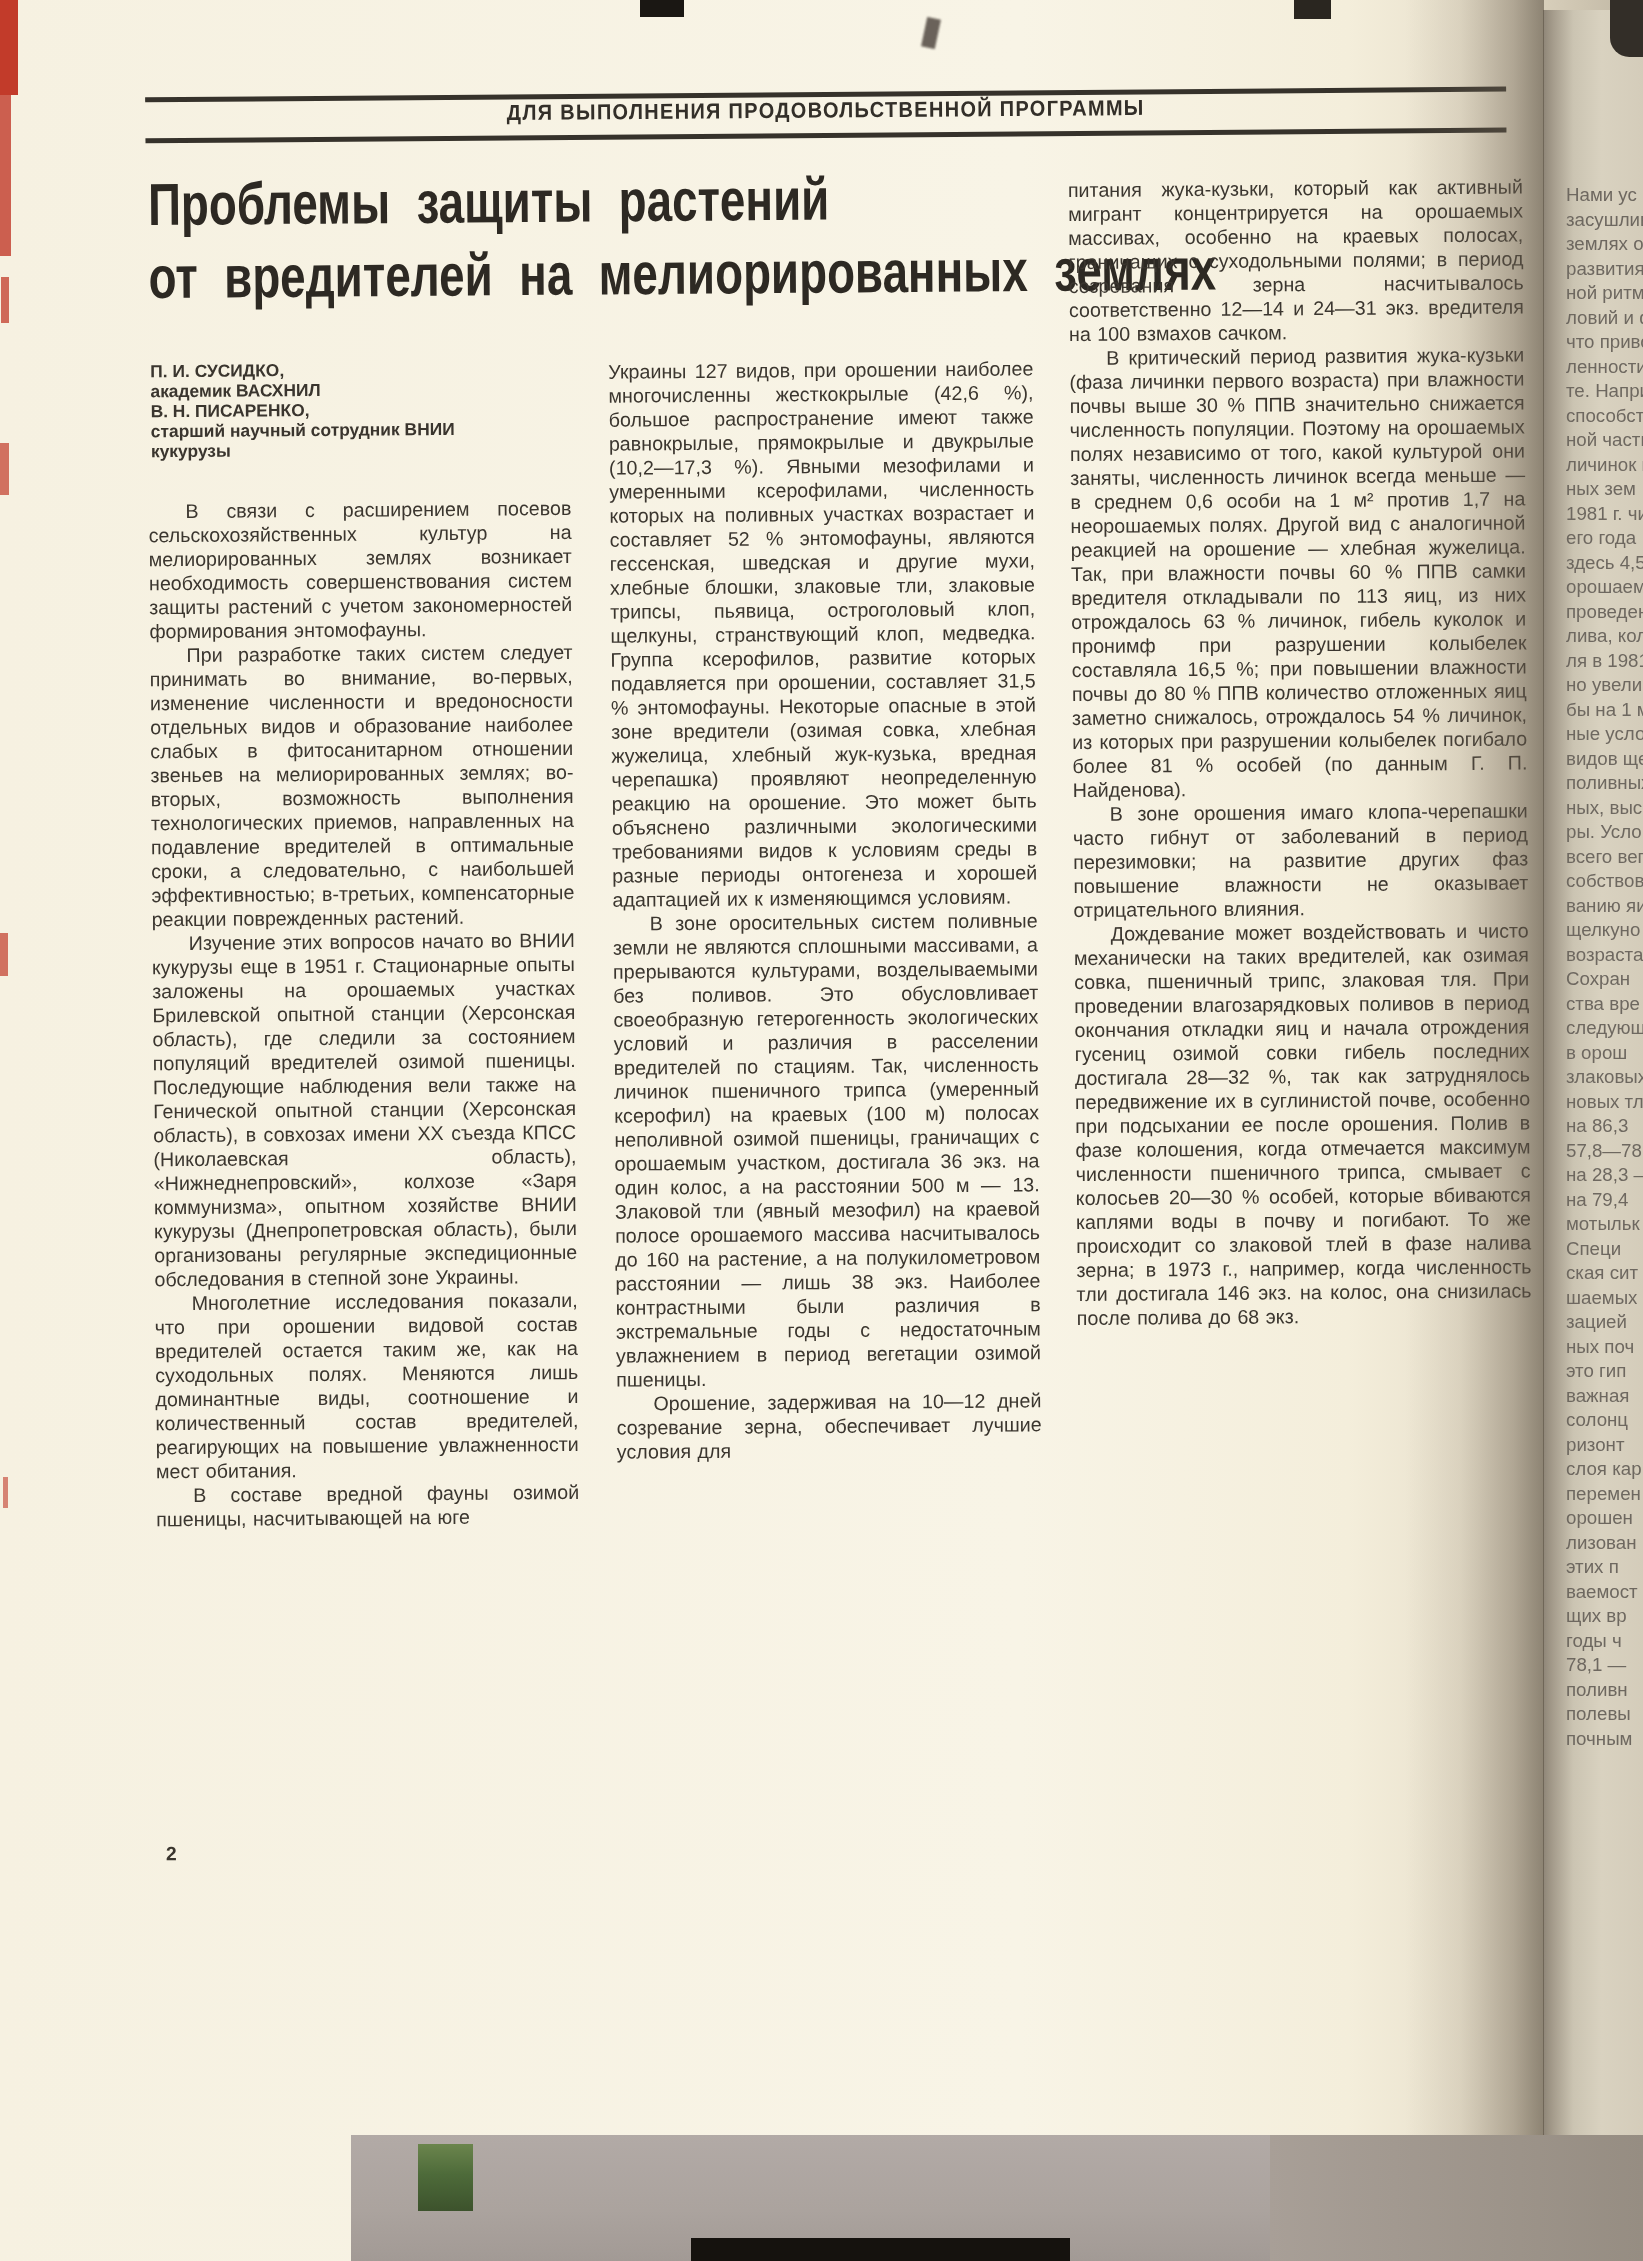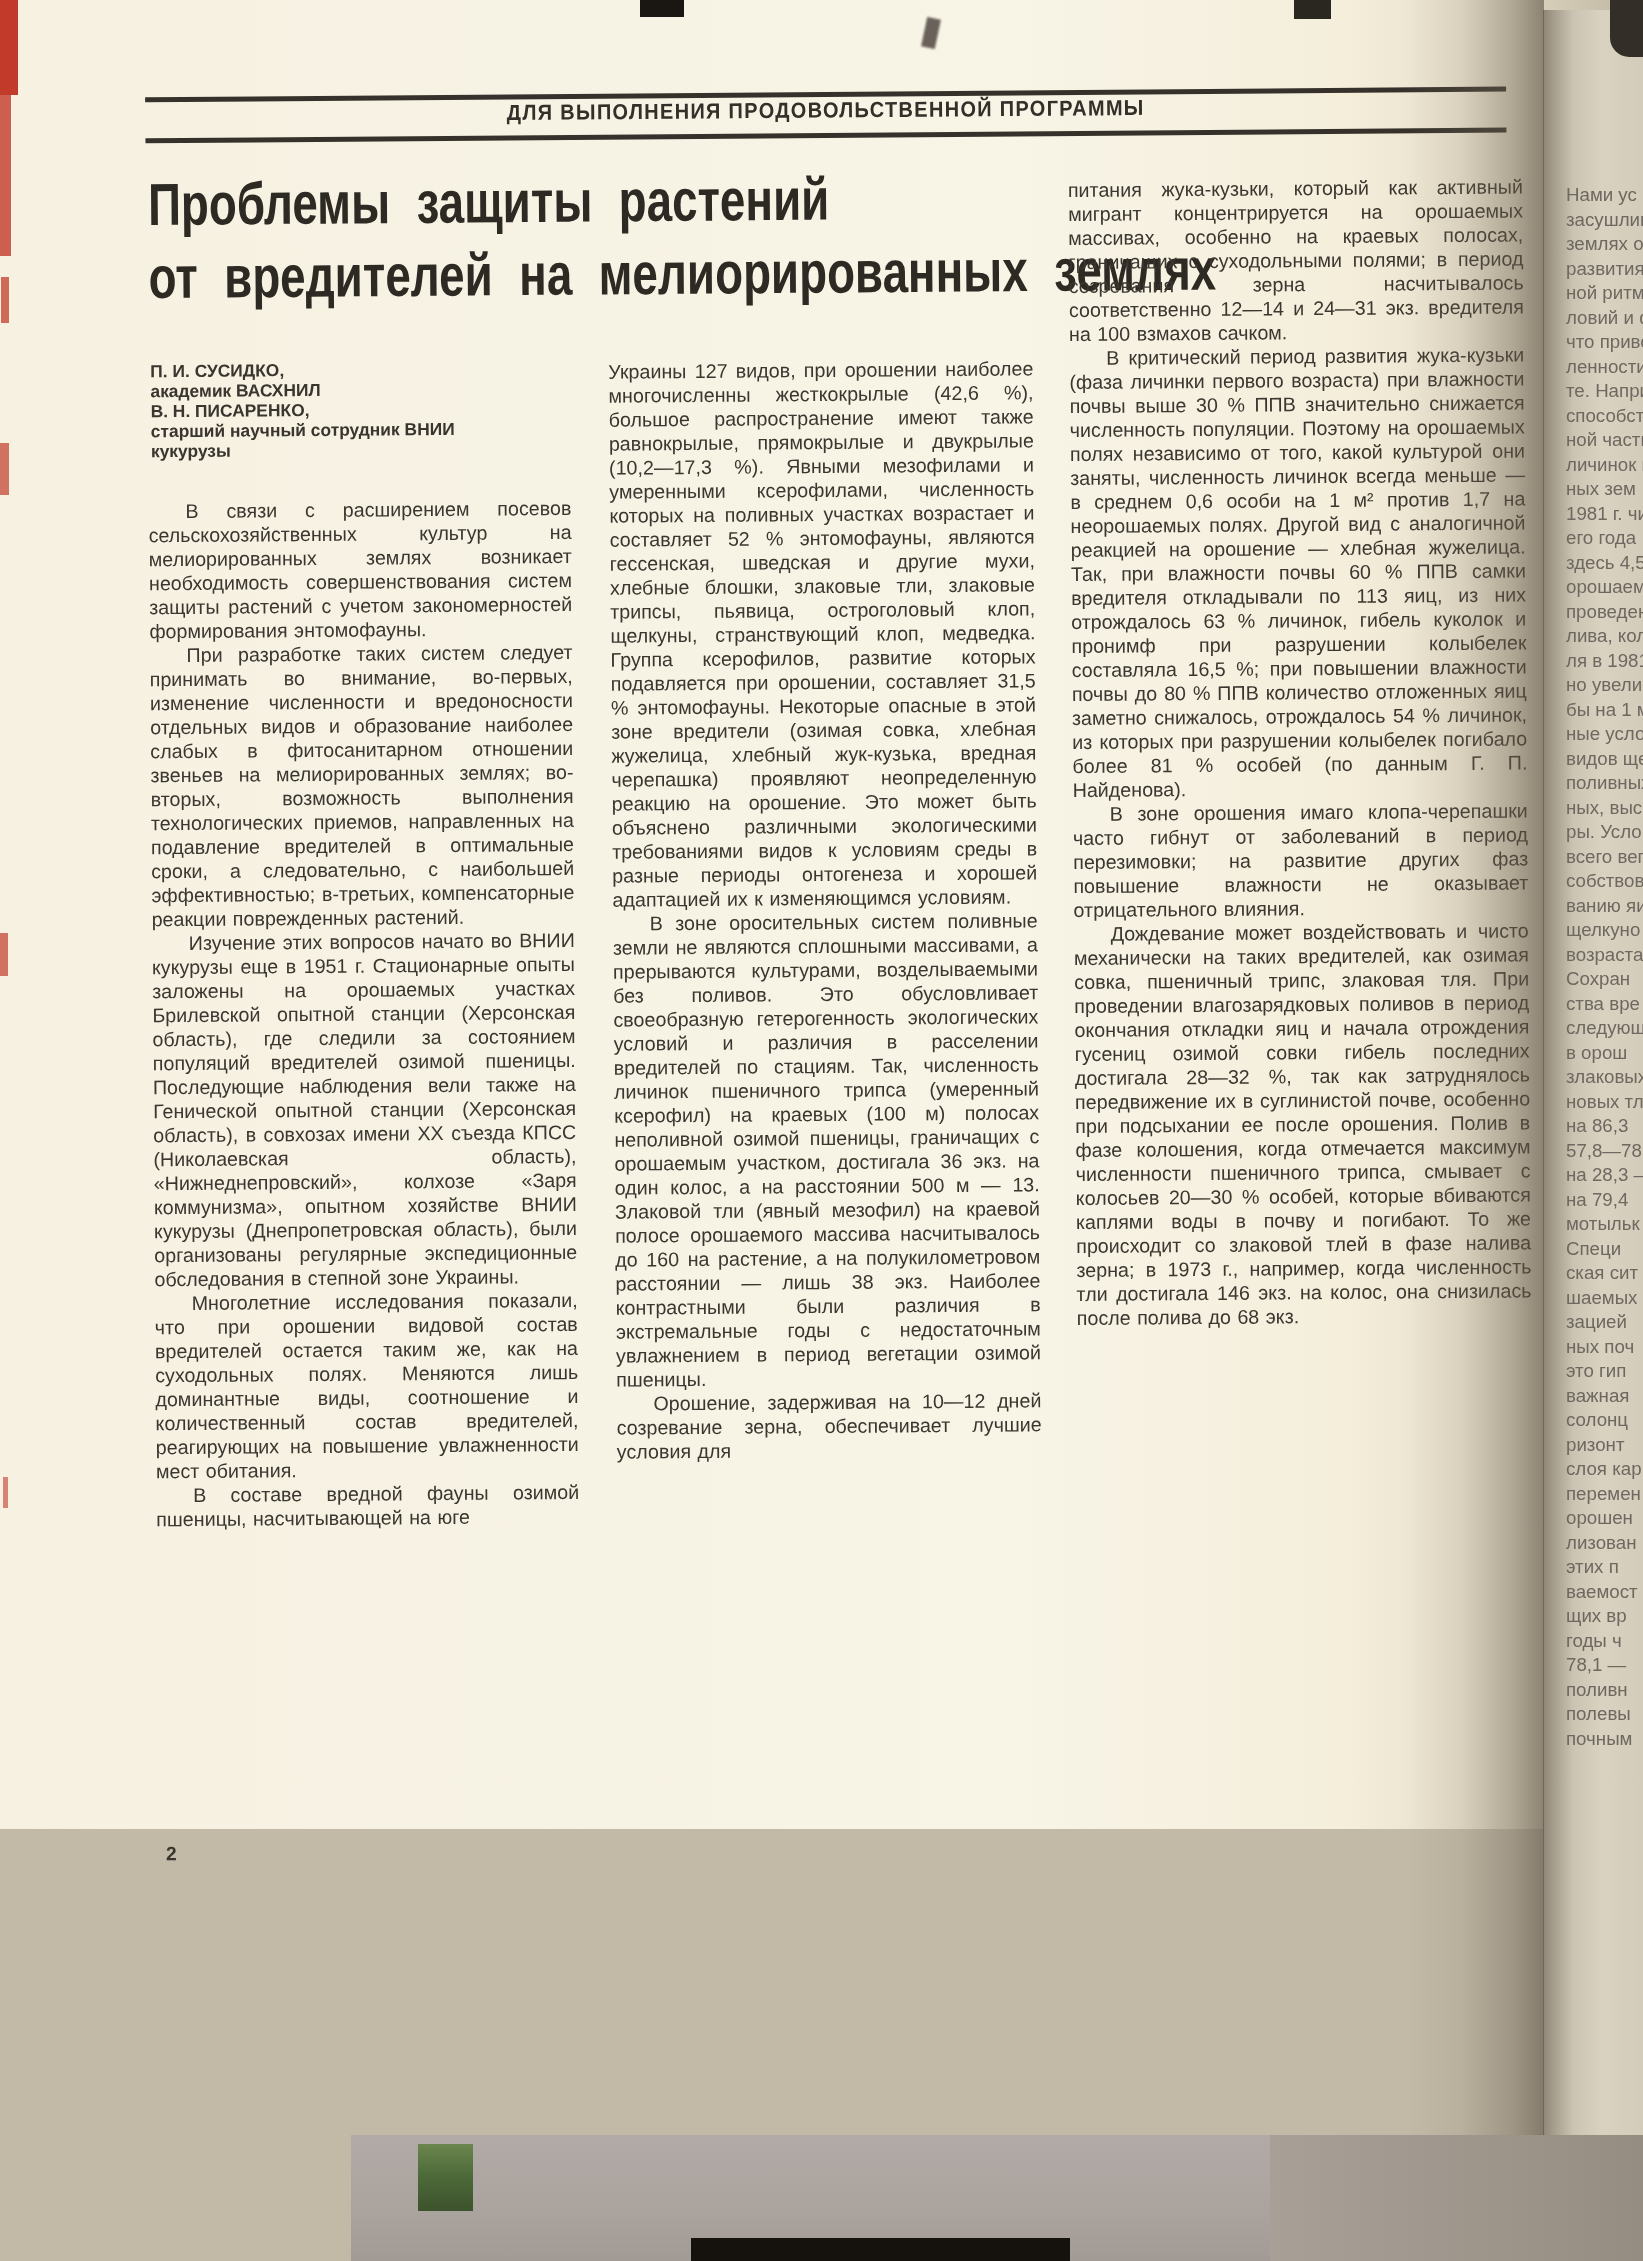--- a/index.html
+++ b/index.html
@@ -4,21 +4,21 @@
 <style>
   html, body {
     margin: 0; padding: 0;
     width: 1644px; height: 2261px;
     overflow: hidden;
     background: #c2b9a7;
     font-family: "Liberation Sans", "DejaVu Sans", sans-serif;
   }
   .page {
     position: absolute; left: 0; top: 0;
-    width: 1644px; height: 1829px;
+    width: 1644px; height: 2261px;
     background: linear-gradient(90deg, #f6f1e1 0%, #f8f4e6 62%, #f4eedb 82%, #e7dfcb 90%, #d3cab6 95%, #bdb4a1 100%);
   }
   .tilt {
     position: absolute; left: 0; top: 0;
     width: 1644px; height: 2261px;
     transform: rotate(-0.45deg);
     transform-origin: 822px 1096px;
   }
   .rule {
     position: absolute; left: 153px; width: 1361px; height: 4.5px;

